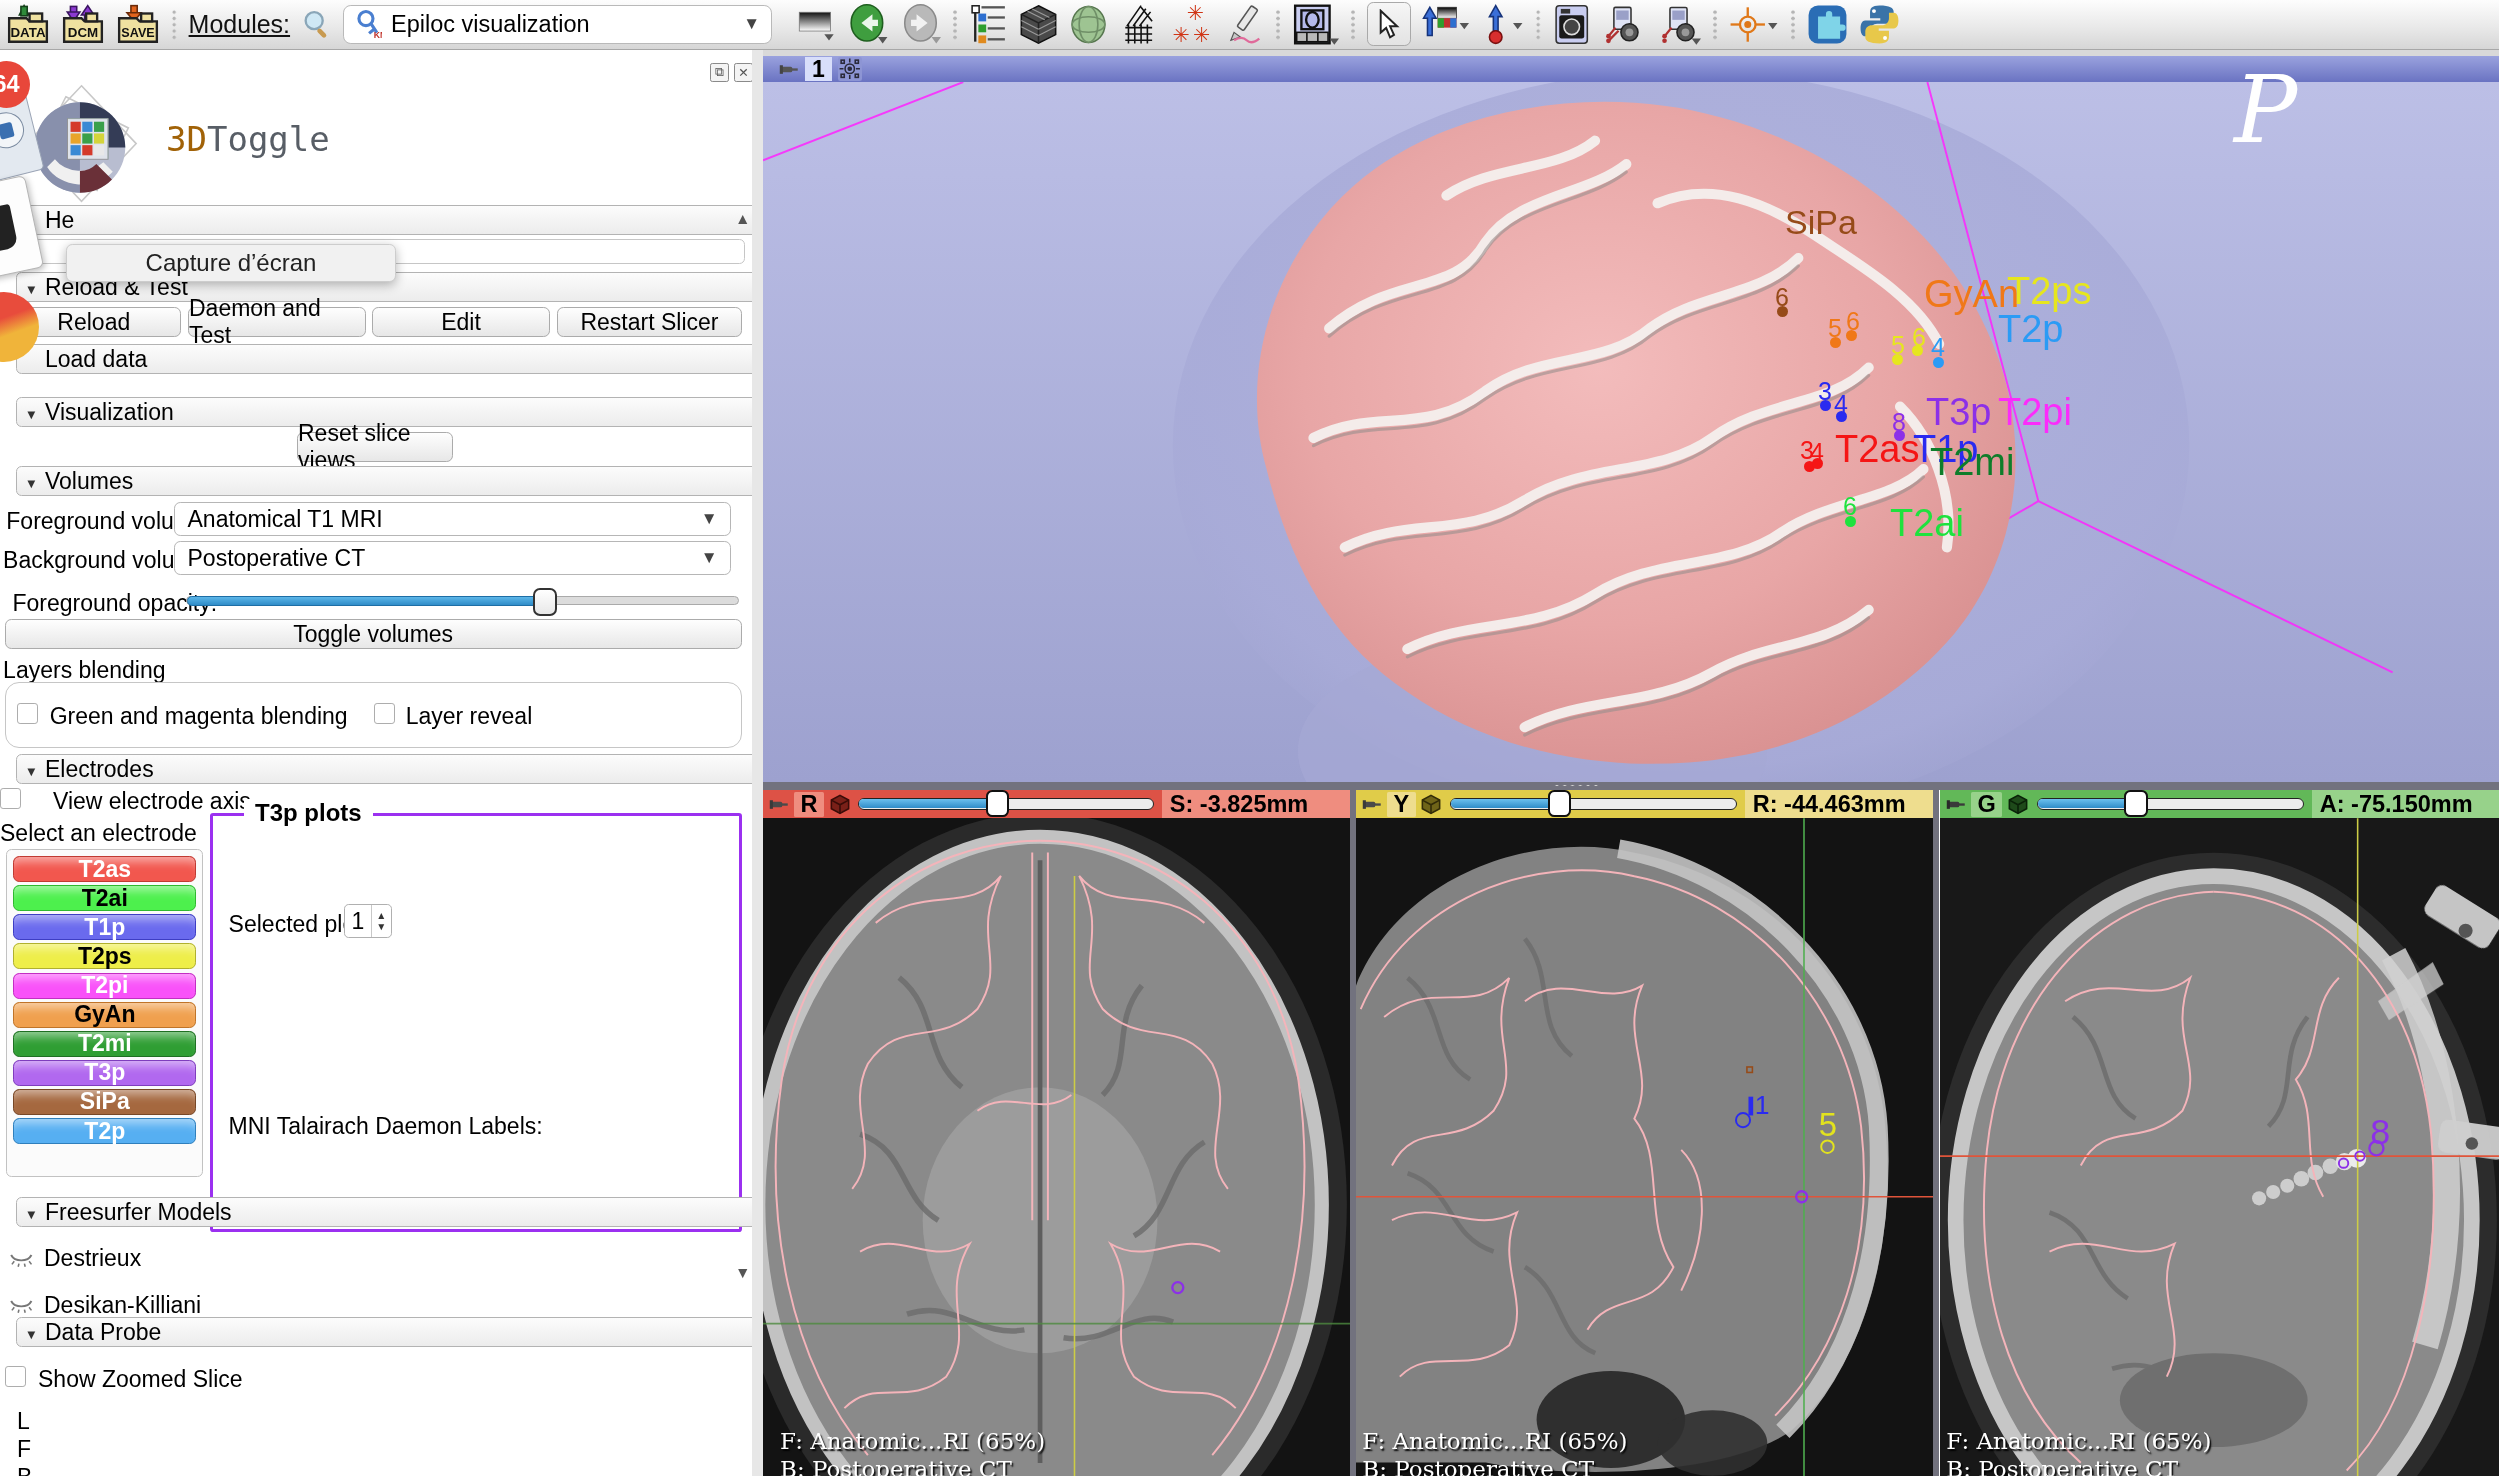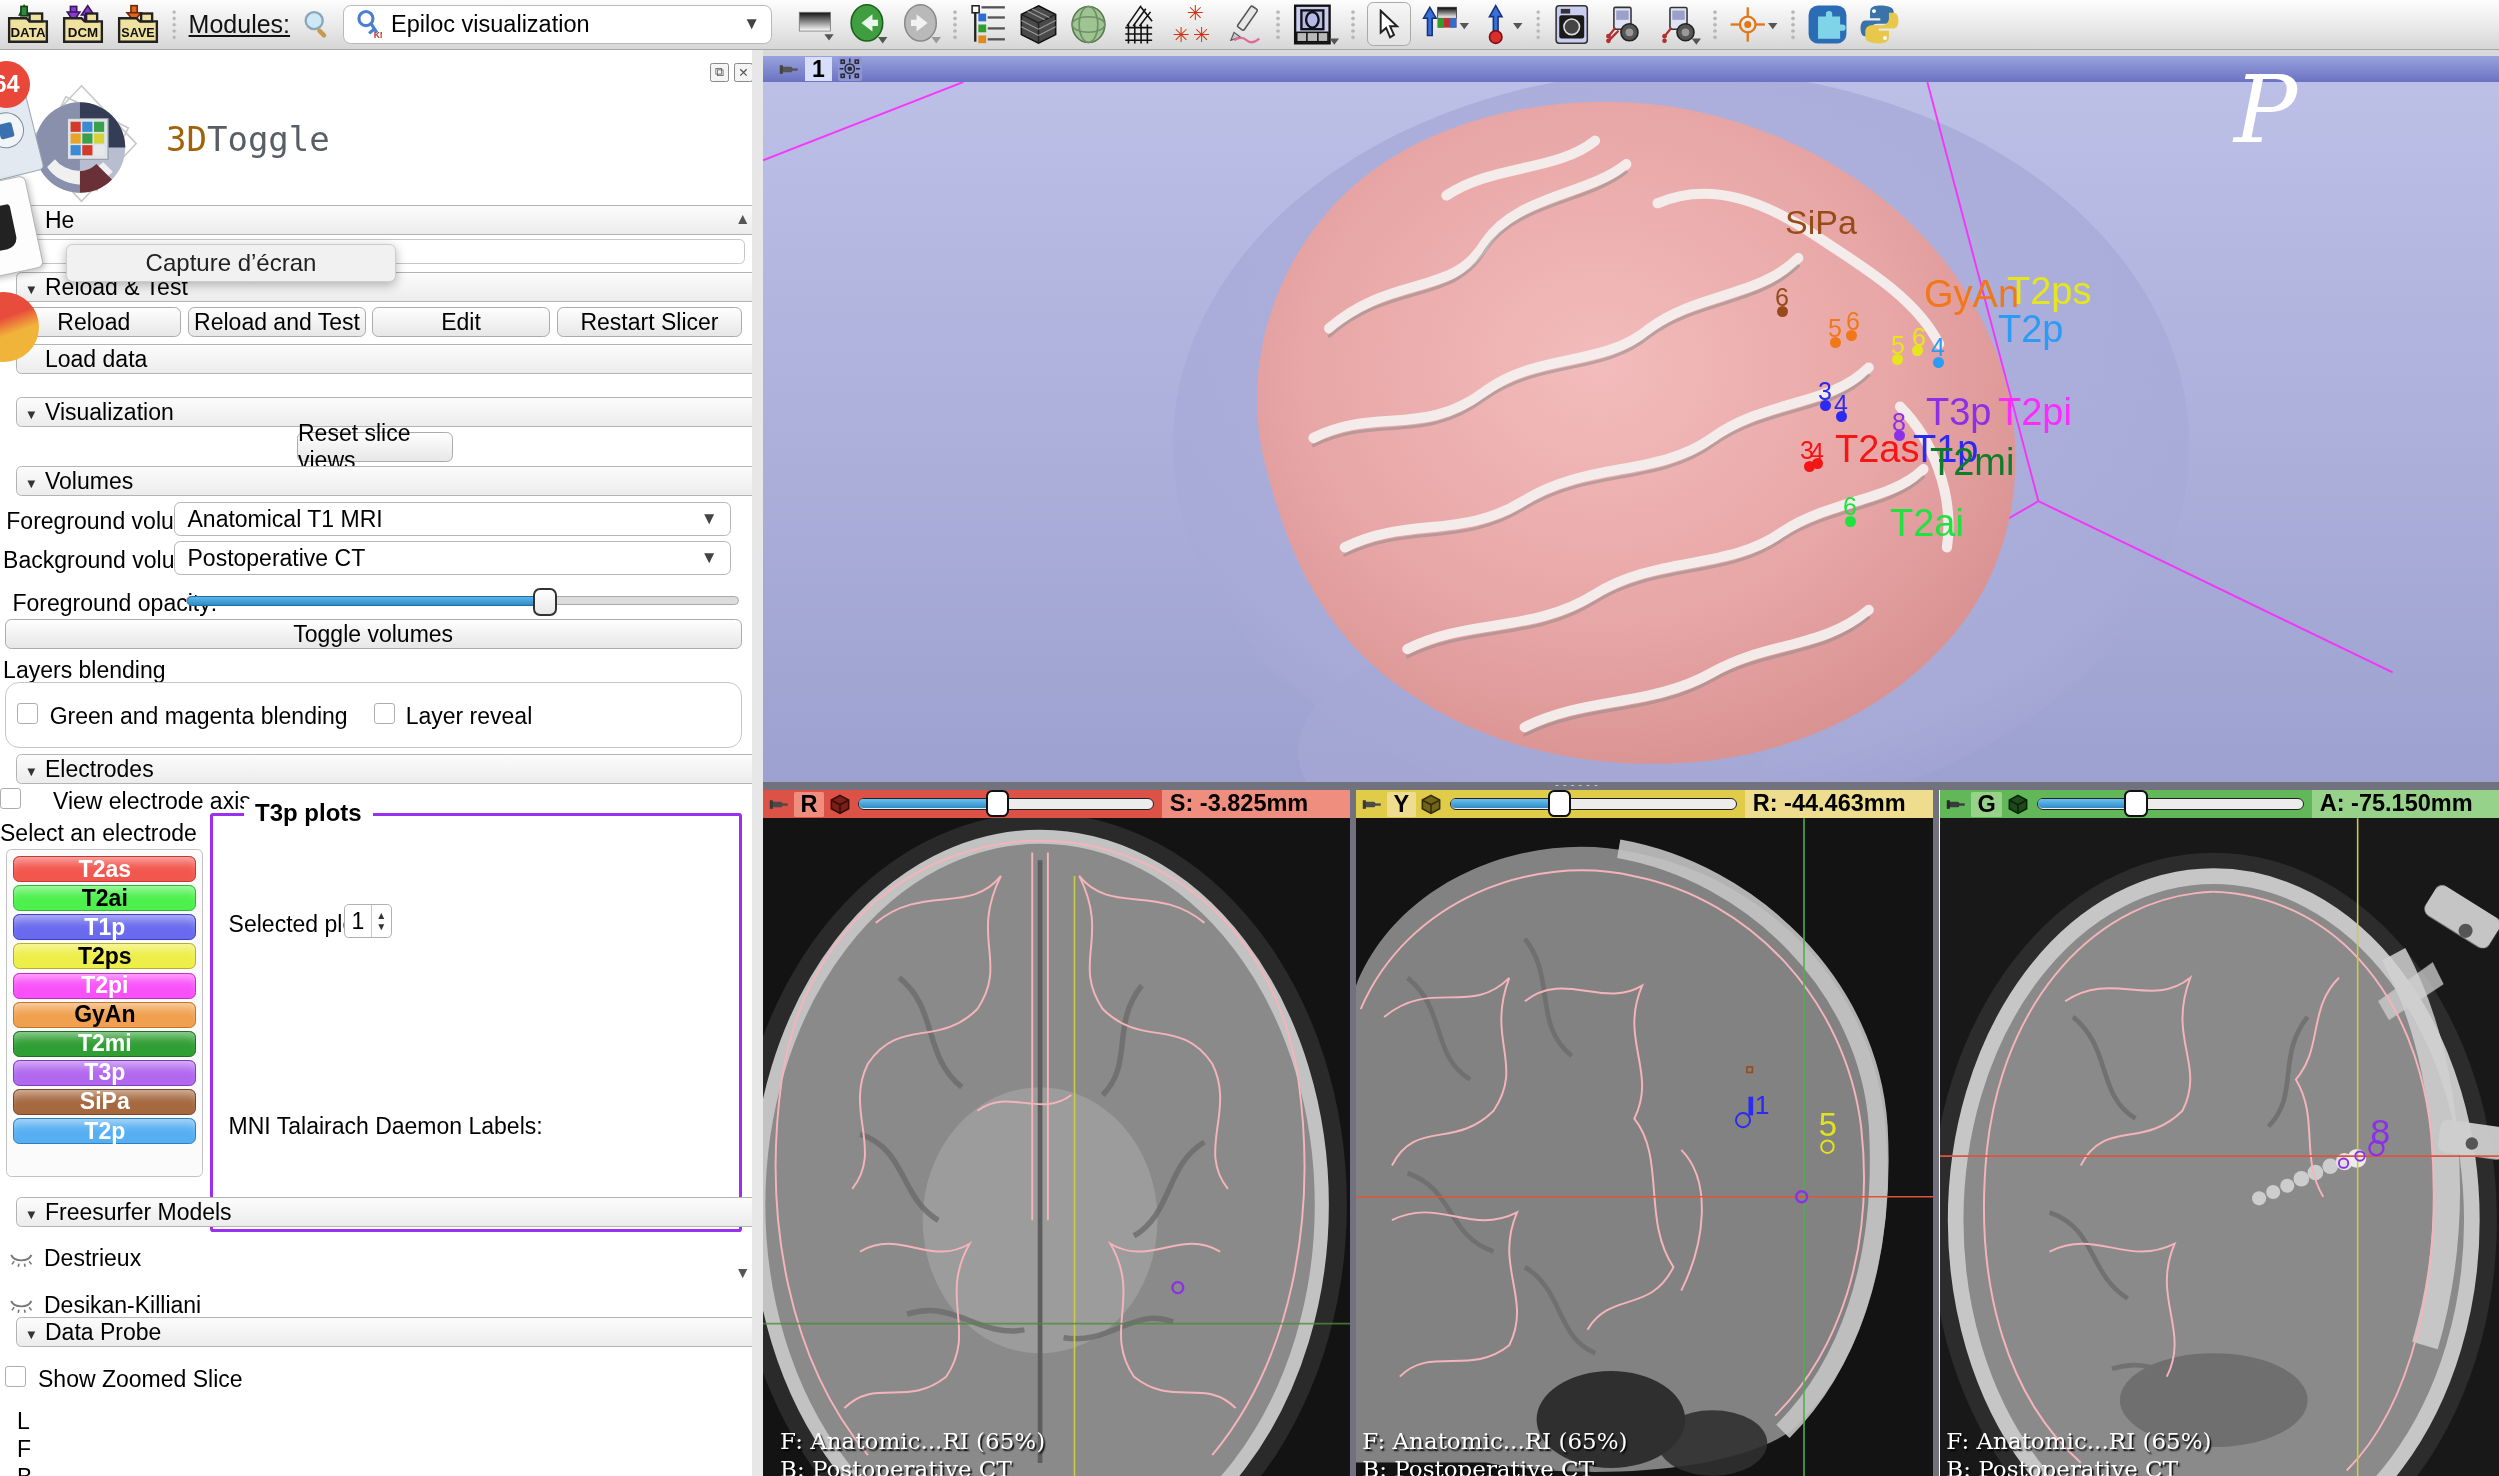--- a/index.html
+++ b/index.html
@@ -67,21 +67,21 @@
   .marker-num { position:absolute; line-height:1; font-size:25px; }
   .marker-dot { position:absolute; width:11px; height:11px; border-radius:50%; }
   #hsep { position:absolute; left:763px; top:782px; width:1736px; height:7.8px; background:#72727e; }
   .vbar-sep { position:absolute; top:790px; width:6.3px; height:687px; background:#72727e; }
 
   .slice-bar { position:absolute; top:790px; height:28px; display:flex; align-items:center; }
   .sb-chip { height:25px; padding:0 6.3px; display:flex; align-items:center; font-size:23.5px; font-weight:bold; color:#000; margin:0 4.7px; border-radius:1.6px; }
   .sb-track { position:relative; flex:1; height:12.5px; background:#ececec; border:1.6px solid #222; border-radius:6.3px; margin:0 7.8px; }
   .sb-fill { position:absolute; left:0; top:0; height:9.4px; background:linear-gradient(#6cc0ee,#2f8cc8); border-radius:4.7px; }
   .sb-handle { position:absolute; top:-8.6px; width:23.5px; height:26.6px; background:#fff; border:2.3px solid #111; border-radius:6.3px; }
-  .sb-value { height:28px; display:flex; padding:0 11px 0 7.8px; font-size:23.5px; font-weight:bold; color:#000; min-width:188px; }
+  .sb-value { height:28px; display:flex; align-items:center; padding:0 11px 0 7.8px; font-size:23.5px; font-weight:bold; color:#000; min-width:188px; }
   .slice-view { position:absolute; top:818px; height:659px; background:#131313; overflow:hidden; }
   .slice-text { position:absolute; color:#fff; font-family:"DejaVu Serif", serif; font-size:23px; text-shadow:1.6px 1.6px 1.6px #000; white-space:nowrap; }
 
   .winbtn { position:absolute; width:19px; height:19px; border:1.6px solid #8a8a8a; border-radius:2.3px; background:#f4f4f4; color:#555; font-size:12.5px; display:flex; align-items:center; justify-content:center; }
   #tooltip {
     position:absolute; left:66px; top:194px; width:330px; height:38px; background:#f1f1f1; border:0.8px solid #cdcdcd;
     border-radius:6.3px; box-shadow:0 3.1px 11px rgba(0,0,0,.3); font-size:24px; color:#222;
     display:flex; align-items:center; justify-content:center; z-index:30;
   }
   .scroll-arrow { position:absolute; left:735px; font-size:15.6px; color:#555; }
@@ -390,21 +390,21 @@
     <div class="scroll-arrow" style="top:1214px;">▼</div>
 
     <div class="sec-header" style="top:222px;">
       <span class="tri">▼</span>
       <span>Reload &amp; Test</span>
     </div>
     <div class="pbtn" style="position:absolute;left:6.3px;top:257px;width:175px;height:30px;">
         <span>Reload</span>
       </div>
     <div class="pbtn" style="position:absolute;left:188px;top:257px;width:178px;height:30px;">
-        <span>Reload and Test</span>
+        <span>Daemon and Test</span>
       </div>
     <div class="pbtn" style="position:absolute;left:372px;top:257px;width:178px;height:30px;">
         <span>Edit</span>
       </div>
     <div class="pbtn" style="position:absolute;left:557px;top:257px;width:185px;height:30px;">
         <span>Restart Slicer</span>
       </div>
 
     <div class="sec-header" style="top:294px;">
       <span>Load data</span>

